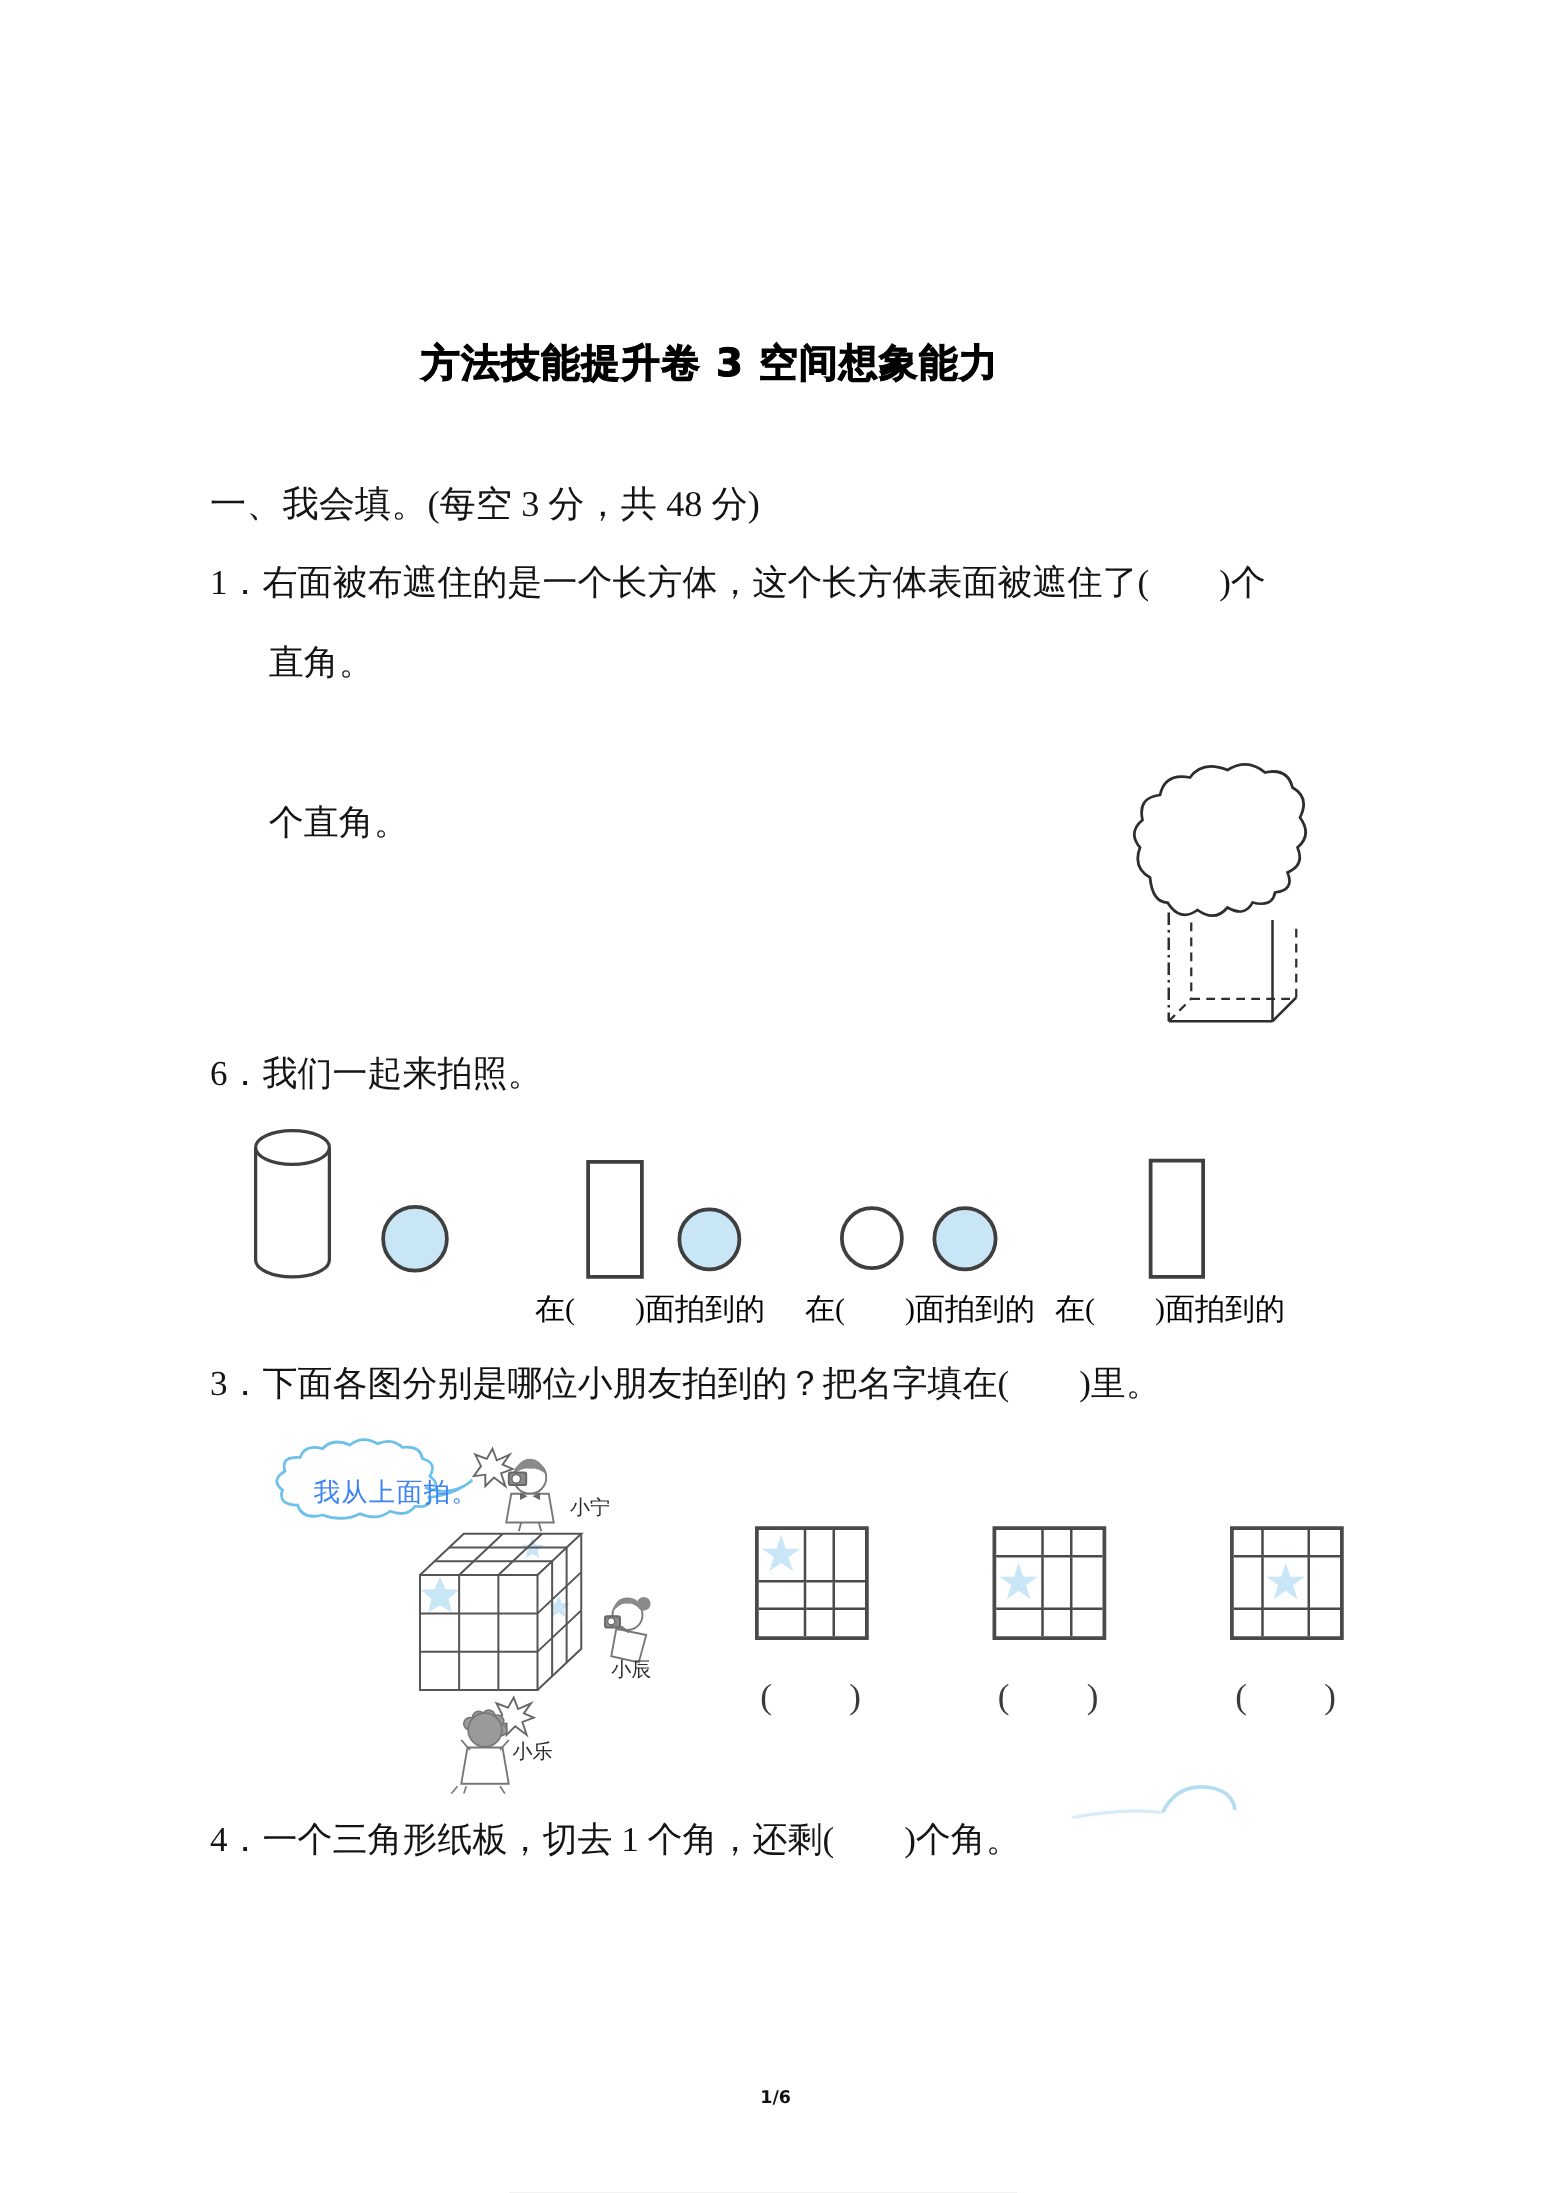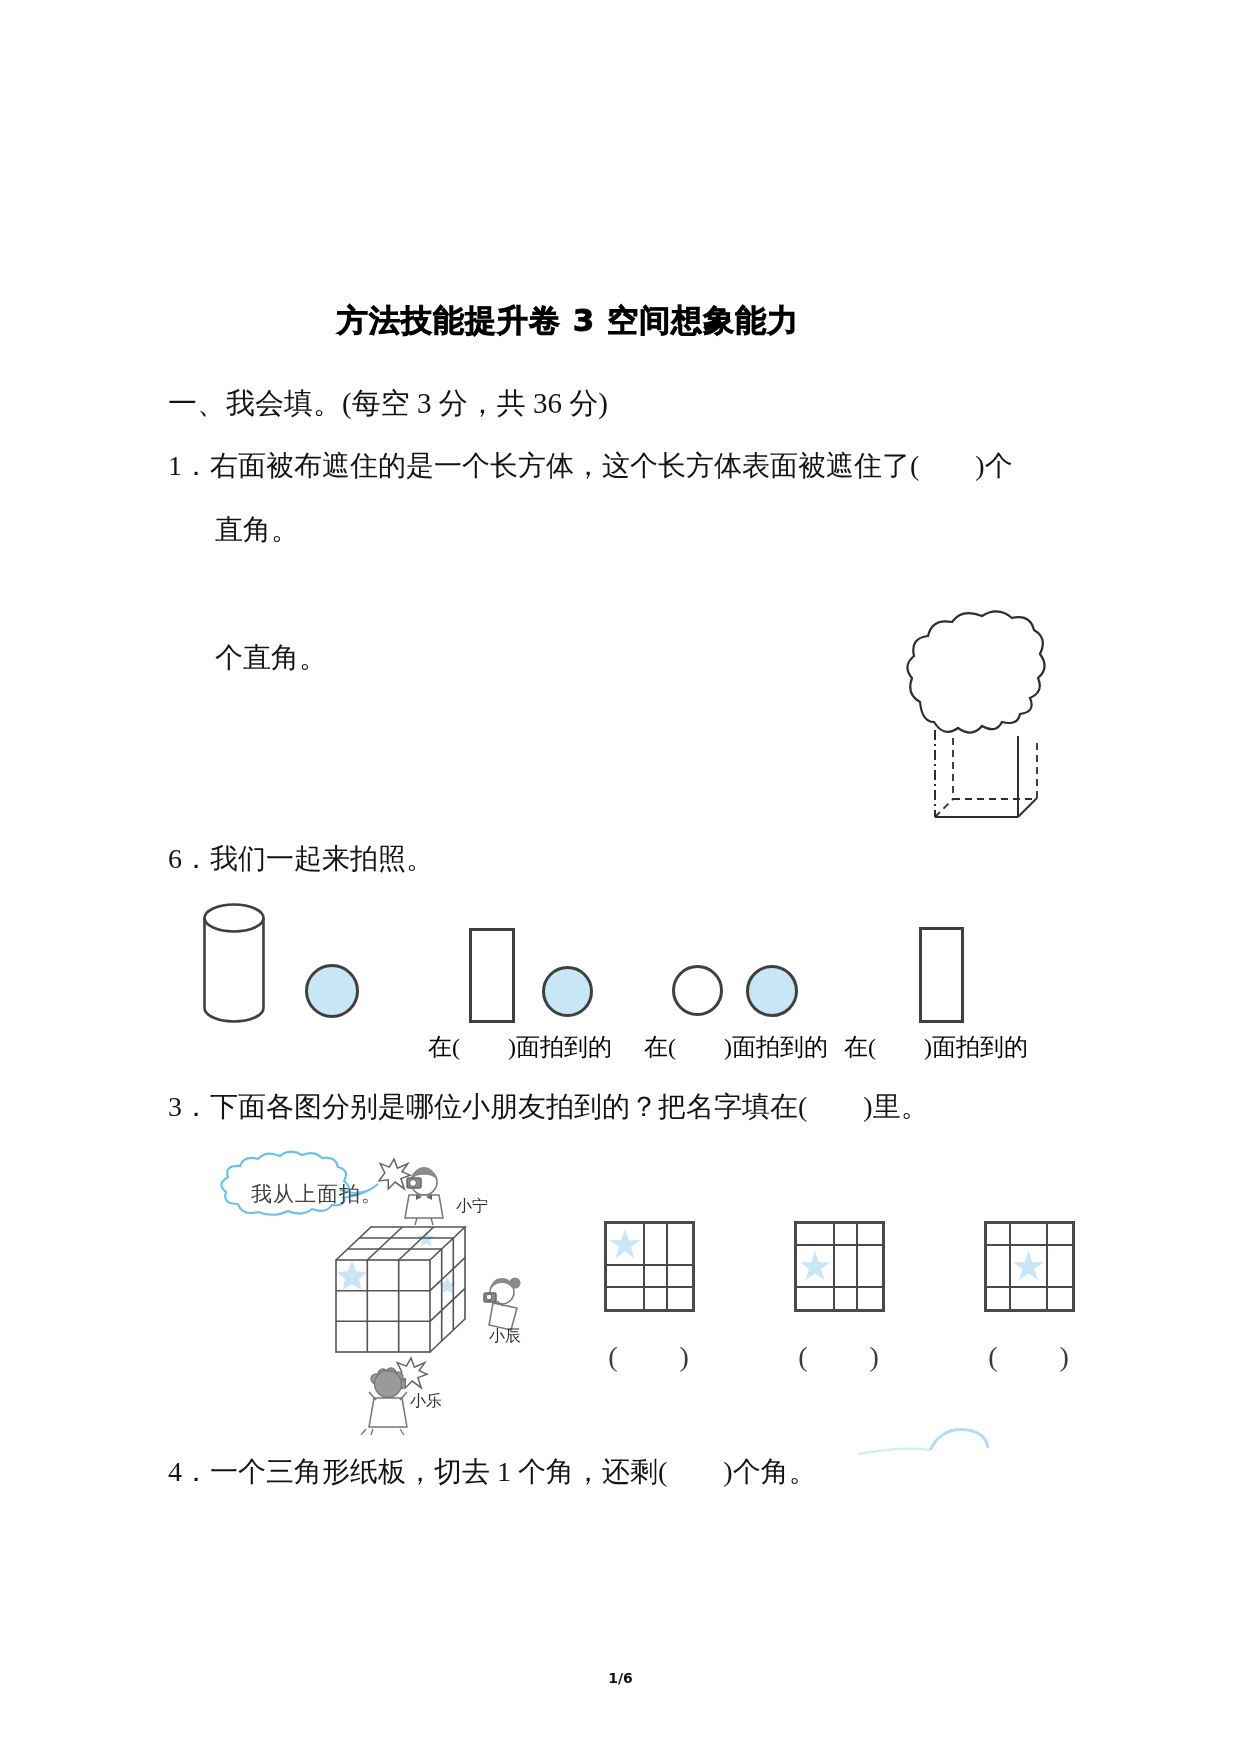--- a/index.html
+++ b/index.html
@@ -12,21 +12,21 @@
   .abs{position:absolute;white-space:nowrap;}
   .title{
     font-family:"DejaVu Sans","Liberation Sans",sans-serif;
     font-weight:900;font-size:31px;letter-spacing:1px;
     -webkit-text-stroke:0.8px #000;color:#000;
   }
   .h1{font-size:29px;}
   .body-text{font-size:28px;}
   .caption{font-size:24px;color:#000000;}
   .name-label{font-size:16px;color:#2a2a2a;}
-  .bubble-text{font-size:21px;color:#404040;letter-spacing:1px;}
+  .bubble-text{font-size:21px;color:#3b82f6;letter-spacing:1px;}
   .paren-blank{font-size:28px;color:#3a3a3a;letter-spacing:2px;}
   .footer{
     position:absolute;left:0;width:100%;text-align:center;
     font-family:"DejaVu Sans","Liberation Sans",sans-serif;
     font-weight:bold;font-size:14px;color:#111;
   }
   .ball{position:absolute;border-radius:50%;background:#c9e6f7;border:3px solid #3f3f3f;box-sizing:border-box;}
   .circle-outline{position:absolute;border-radius:50%;background:#fff;border:3px solid #3f3f3f;box-sizing:border-box;}
   .photo-rect{position:absolute;border:3px solid #3f3f3f;background:#fff;box-sizing:border-box;}
   .photo-grid{
@@ -44,23 +44,23 @@
     content:'★';color:#c9e6f7;font-size:40px;line-height:1;
     font-family:"DejaVu Sans",sans-serif;
   }
   svg{display:block;}
 </style>
 </head>
 <body>
 
 <div class="page">
 
-  <div class="abs title" style="left:337px;top:300px;">方法技能提升卷 3 空间想象能力</div>
-
-  <div class="abs h1" style="left:168px;top:384px;">一、我会填。(每空 3 分，共 36 分)</div>
+  <div class="abs title" style="left:337px;top:270px;">方法技能提升卷 3 空间想象能力</div>
+
+  <div class="abs h1" style="left:168px;top:384px;">一、我会填。(每空 3 分，共 48 分)</div>
 
   <div class="abs body-text" style="left:168px;top:447px;">1．右面被布遮住的是一个长方体，这个长方体表面被遮住了(　　)个</div>
   <div class="abs body-text" style="left:215px;top:511px;">直角。</div>
   <div class="abs body-text" style="left:215px;top:639px;">个直角。</div>
 
   <div class="abs" style="left:900px;top:610px;">
     <svg width="150" height="225" viewBox="0 0 150 225">
 
       <g stroke="#2e2e2e" fill="none">
         <path d="M35,120 V207" stroke-width="2" stroke-dasharray="10 4 2 4"></path>

